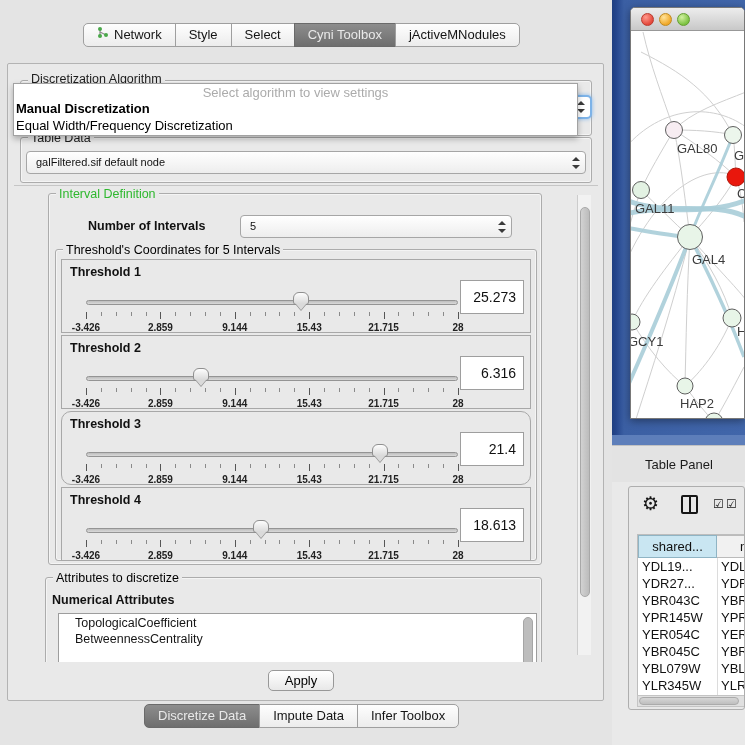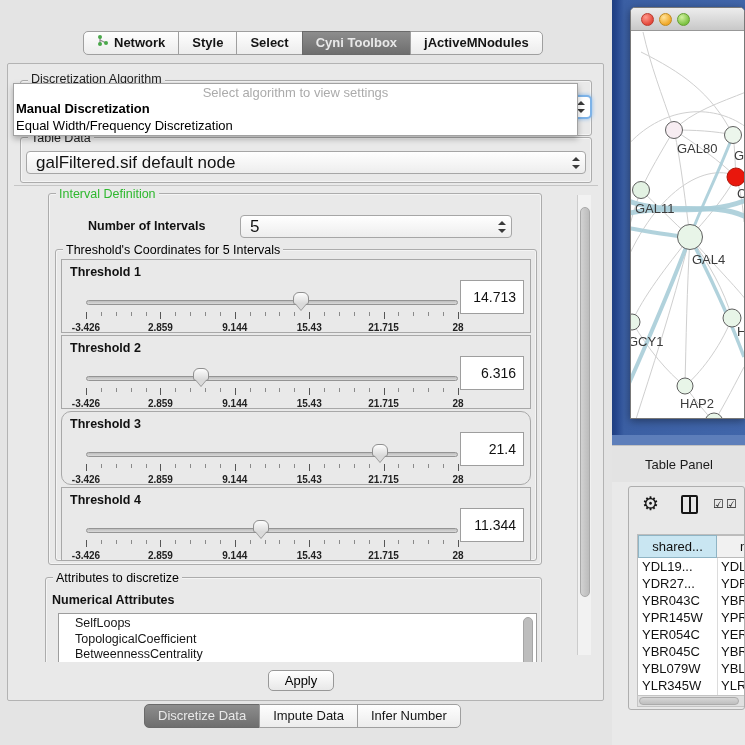--- a/index.html
+++ b/index.html
@@ -21,21 +21,21 @@
   .tab:last-child { border-radius:0 5px 5px 0; }
   .tab.sel { background:linear-gradient(#8d8d8d,#6e6e6e); color:#e9e9e9; border-color:#6a6a6a; }
 
   
   #content { position:absolute; left:7px; top:63px; width:597px; height:638px; background:#e9e9e9; border:1px solid #b3b3b3; border-radius:2px; }
 
   .groupbox { position:absolute; border:1px solid #acacac; border-radius:3px; box-shadow:inset 0 0 0 1px #f4f4f4; }
   .grouptitle { position:absolute; font-size:12.5px; background:#e9e9e9; padding:0 3px; white-space:nowrap; }
   .g-black { color:#1c1c1c; } .g-green { color:#2eb82e; } .g-blue { color:#000000; }
 
-  .combo { position:absolute; background:linear-gradient(#ffffff,#ededed); border:1px solid #a6a6a6; border-radius:4px; font-size:17px; }
+  .combo { position:absolute; background:linear-gradient(#ffffff,#ededed); border:1px solid #a6a6a6; border-radius:4px; font-size:11px; }
   .combo .val { position:absolute; left:9px; top:0; line-height:21px; color:#111; white-space:nowrap; }
   .spinner { position:absolute; right:5px; top:50%; transform:translateY(-50%); width:9px; height:12px; }
   .spinner i { position:absolute; left:50%; transform:translateX(-50%); width:0; height:0; border-left:4px solid transparent; border-right:4px solid transparent; }
   .spinner .up { top:0; border-bottom:4px solid #3a3a3a; }
   .spinner .dn { bottom:0; border-top:4px solid #3a3a3a; }
 
   
   #algo-overlay { position:absolute; left:13px; top:83px; width:565px; height:53px; background:#fff; border:1px solid #a2a2a2; box-shadow:0 3px 6px rgba(0,0,0,.28); z-index:30; }
   #algo-placeholder { position:absolute; left:0; top:1px; width:100%; text-align:center; color:#ababab; font-size:13px; }
   .algo-opt { position:absolute; left:2px; font-size:13px; color:#000; white-space:nowrap; }
@@ -100,21 +100,21 @@
   #h-scroll { position:absolute; left:8px; top:208px; width:109px; height:12px; background:#e0e0e0; border:1px solid #c4c4c4; }
   #h-thumb { position:absolute; left:1px; top:1px; width:100px; height:8px; border-radius:4px; background:linear-gradient(#d6d6d6,#bfbfbf); border:1px solid #ababab; }
 
   svg text { font-family:"Liberation Sans", sans-serif; }
 </style>
 </head>
 <body>
 
 <div id="control-panel">
 
-  <div class="tabrow" id="top-tabs" style="left:83px; top:31px;font-weight:bold;">
+  <div class="tabrow" id="top-tabs" style="left:83px; top:23px;">
       <div class="tab">
         <span><svg width="12" height="13" viewBox="0 0 12 13">
             <line x1="3" y1="3" x2="3" y2="10" stroke="#8a8a8a" stroke-width="1.2"></line>
             <line x1="3" y1="6" x2="9" y2="9" stroke="#8a8a8a" stroke-width="1.2"></line>
             <circle cx="3" cy="3" r="2" fill="#4aa84a"></circle>
             <circle cx="3" cy="10" r="2" fill="#4aa84a"></circle>
             <circle cx="9" cy="9" r="2" fill="#4aa84a"></circle>
           </svg></span>
         <span>Network</span>
       </div>
@@ -174,21 +174,20 @@
 
     <div class="groupbox" style="left:41px; top:63px; width:482px; height:312px;"></div>
     <span class="grouptitle g-blue" style="left:49px; top:57px;">Threshold's Coordinates for 5 Intervals</span>
 
     <div class="groupbox" style="left:31px; top:391px; width:497px; height:150px;"></div>
     <span class="grouptitle g-blue" style="left:39px; top:385px;">Attributes to discretize</span>
     <span class="boldlab abs" style="left:38px; top:407px;">Numerical Attributes</span>
     <div id="attr-list">
       <div style="height:2px;"></div>
       <div id="attr-items">
-          <div class="attr-item">SelfLoops</div>
           <div class="attr-item">TopologicalCoefficient</div>
           <div class="attr-item">BetweennessCentrality</div>
         </div>
       <div id="attr-scroll"></div>
     </div>
   <div class="thr-panel" style="top: 73px;">
         <div class="thr-label">Threshold 1</div>
         <div class="slider">
           <div class="track"></div>
           <div class="tick major" style="left: 0%;"></div>
@@ -218,21 +217,21 @@
           <div class="tick" style="left: 96%;"></div>
           <div class="tick major" style="left: 100%;"></div>
           <span class="tick-label" style="left: 0%;">-3.426</span>
           <span class="tick-label" style="left: 20%;">2.859</span>
           <span class="tick-label" style="left: 40%;">9.144</span>
           <span class="tick-label" style="left: 60%;">15.43</span>
           <span class="tick-label" style="left: 80%;">21.715</span>
           <span class="tick-label" style="left: 100%;">28</span>
           <div class="thumb" style="left: calc(57.7% - 8px);"></div>
         </div>
-        <div class="thr-value">14.713</div>
+        <div class="thr-value">25.273</div>
       </div>
       <div class="thr-panel" style="top: 149px;">
         <div class="thr-label">Threshold 2</div>
         <div class="slider">
           <div class="track"></div>
           <div class="tick major" style="left: 0%;"></div>
           <div class="tick" style="left: 4%;"></div>
           <div class="tick" style="left: 8%;"></div>
           <div class="tick" style="left: 12%;"></div>
           <div class="tick" style="left: 16%;"></div>
@@ -338,39 +337,39 @@
           <div class="tick" style="left: 96%;"></div>
           <div class="tick major" style="left: 100%;"></div>
           <span class="tick-label" style="left: 0%;">-3.426</span>
           <span class="tick-label" style="left: 20%;">2.859</span>
           <span class="tick-label" style="left: 40%;">9.144</span>
           <span class="tick-label" style="left: 60%;">15.43</span>
           <span class="tick-label" style="left: 80%;">21.715</span>
           <span class="tick-label" style="left: 100%;">28</span>
           <div class="thumb" style="left: calc(47% - 8px);"></div>
         </div>
-        <div class="thr-value">11.344</div>
+        <div class="thr-value">18.613</div>
       </div>
     </div>
 
   <div id="v-scrollbar">
       <div id="v-thumb"></div>
     </div>
 
   <button class="button abs" style="left:268px; top:670px; width:66px; height:21px;">Apply</button>
 
   <div class="tabrow" id="bottom-tabs" style="left:144px; top:704px;">
       <div class="tab sel">
         <span>Discretize Data</span>
       </div>
       <div class="tab">
         <span>Impute Data</span>
       </div>
       <div class="tab">
-        <span>Infer Number</span>
+        <span>Infer Toolbox</span>
       </div>
     </div>
 </div>
 
 <div id="desktop"></div>
 <div id="desk-strip"></div>
 
 <div id="net-window">
   <div id="net-titlebar">
     <span class="light" id="light-red"></span>

